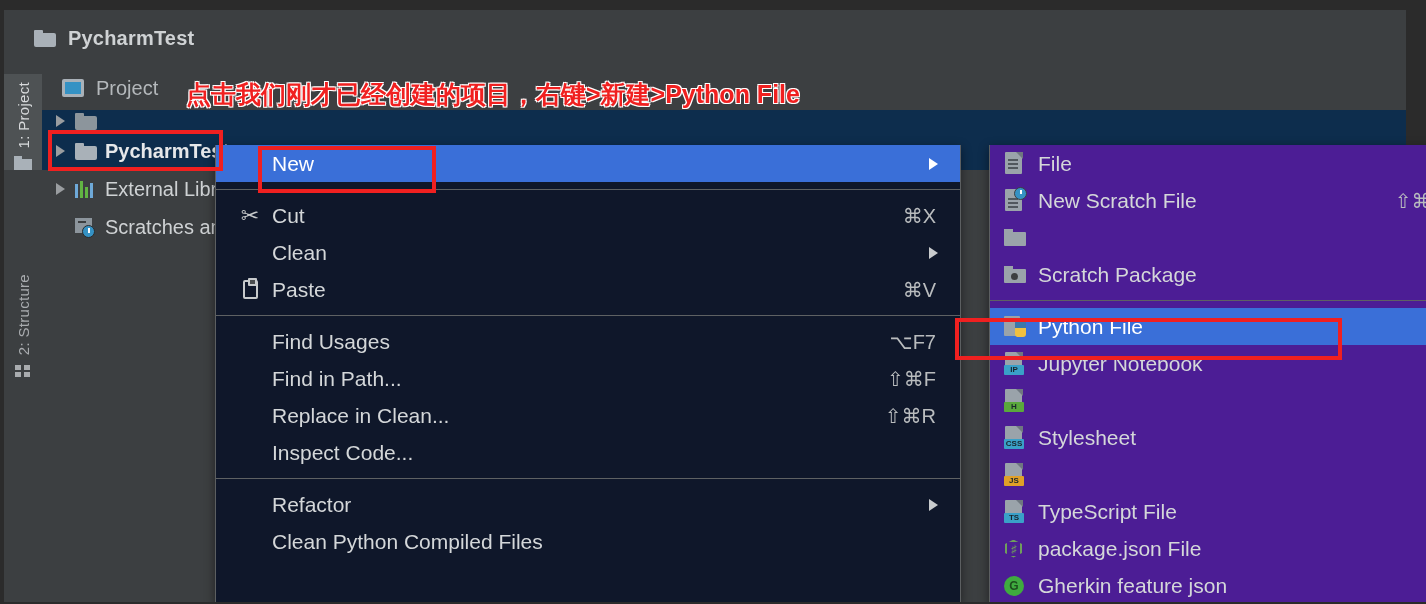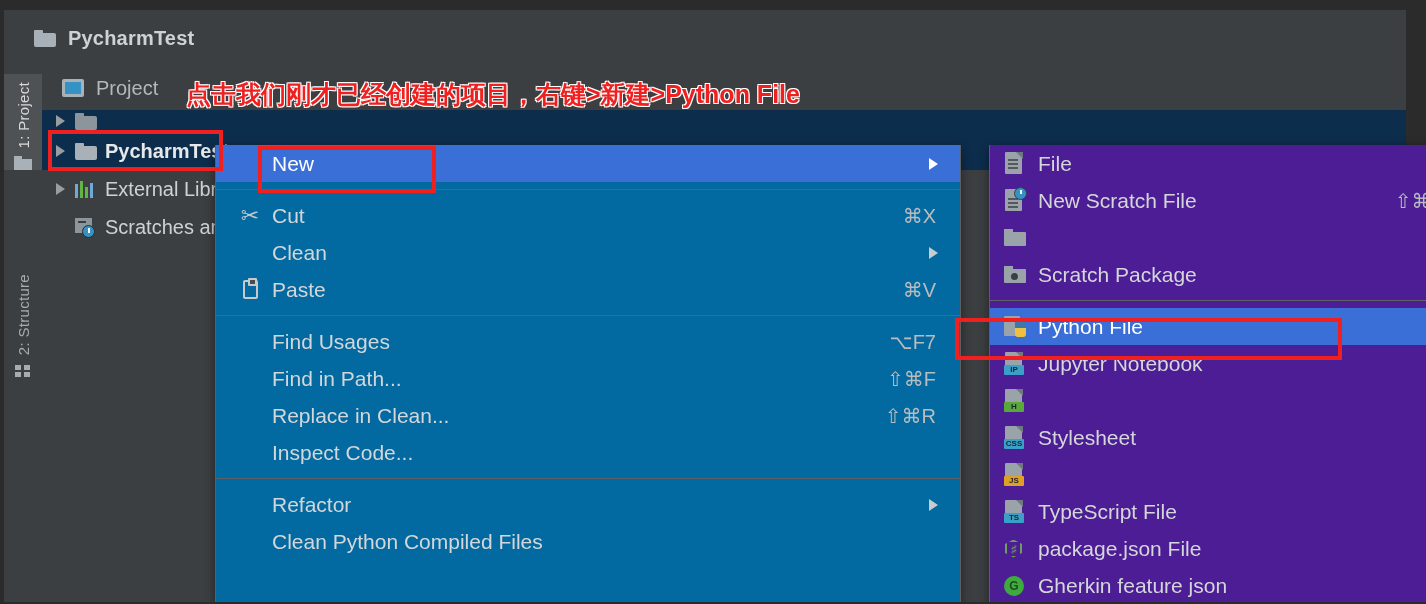--- a/index.html
+++ b/index.html
@@ -104,21 +104,21 @@
     background:#3592c4; border:1px solid #2b2b2b;
   }
   .scratch-ico .clk:after {
     content:""; position:absolute; left:5px; top:2px; width:1.5px; height:5px; background:#fff;
   }
   .tr-label { margin-left: 4px; }
 
   
   .ctxmenu {
     position: absolute; left: 215px; top: 145px; width: 746px; height: 459px;
-    background: #0369a1; border: 1px solid #5c5f61; border-top: none;
+    background: #0f172a; border: 1px solid #5c5f61; border-top: none;
     box-shadow: 0 3px 10px rgba(0,0,0,.45);
   }
   .ctx-item {
     position: relative; height: 37px; display: flex; align-items: center;
     color: #d4d7d9; font-size: 21px; padding-left: 12px;
   }
   .ctx-item.highlight { background: #3a6fd8; color: #ffffff; }
   .ctx-ico { width: 44px; flex: none; display: flex; align-items: center; justify-content: center; }
   .ctx-label { flex: 1; }
   .ctx-accel { color: #b9bcbe; font-size: 20px; padding-right: 24px; }

